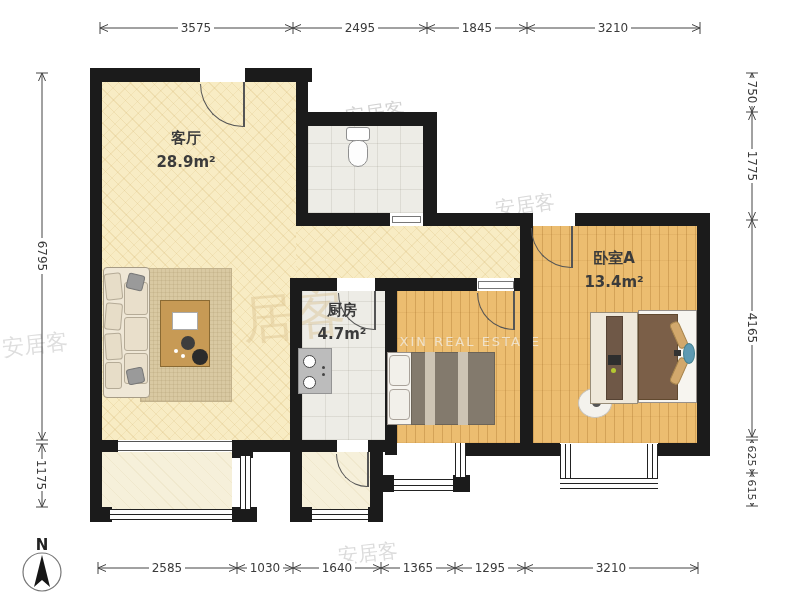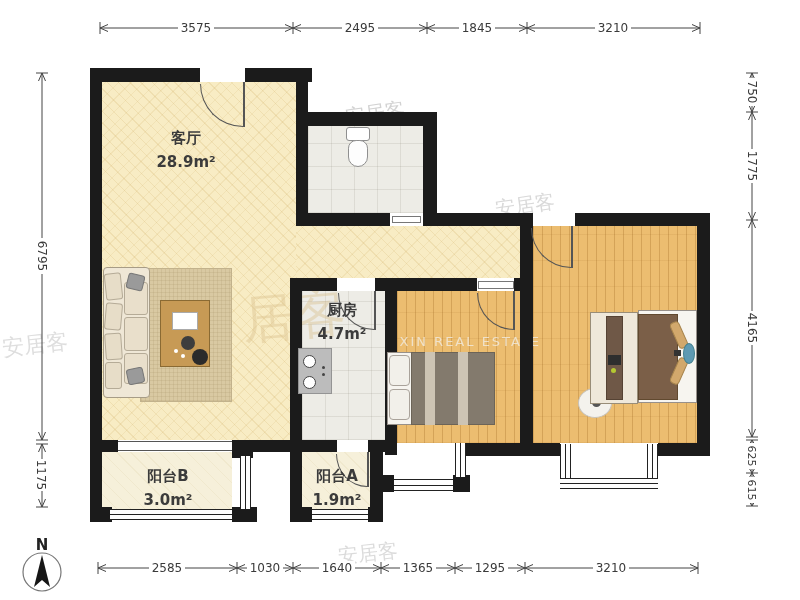--- a/index.html
+++ b/index.html
@@ -165,27 +165,23 @@
   <i class="furn" style="left:674px;top:350px;width:7px;height:6px;background:#333"></i>
 
   <div class="rlabel" style="left:186px;top:150px">
     <span>客厅</span><br>
     <span>28.9m²</span>
   </div>
   <div class="rlabel" style="left:342px;top:322px">
     <span>厨房</span><br>
     <span>4.7m²</span>
   </div>
-  <div class="rlabel" style="left:168px;top:488px">
-    <span>阳台B</span><br>
-    <span>3.0m²</span>
-  </div>
-  <div class="rlabel" style="left:337px;top:488px">
-    <span>阳台A</span><br>
-    <span>1.9m²</span>
+  <div class="rlabel" style="left:614px;top:270px">
+    <span>卧室A</span><br>
+    <span>13.4m²</span>
   </div>
 
   <svg width="800" height="600" viewBox="0 0 800 600">
     <g stroke="#444" stroke-width="1" fill="none">
 
       <line x1="100" y1="28" x2="700" y2="28"></line>
       <line x1="100" y1="22" x2="100" y2="34"></line>
         <line x1="293" y1="22" x2="293" y2="34"></line>
       <line x1="427" y1="22" x2="427" y2="34"></line>
         <line x1="527" y1="22" x2="527" y2="34"></line>

